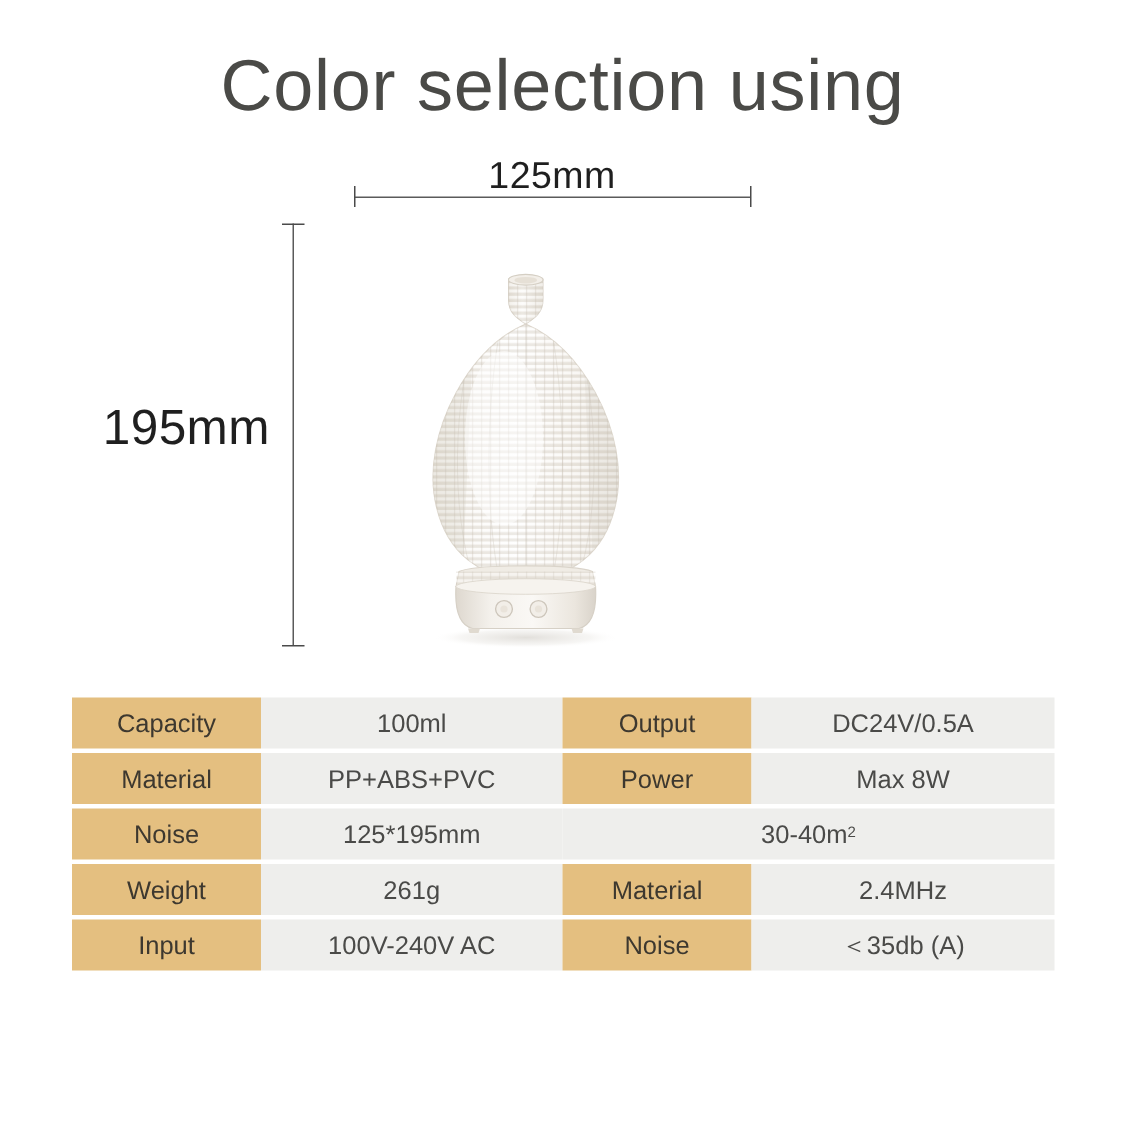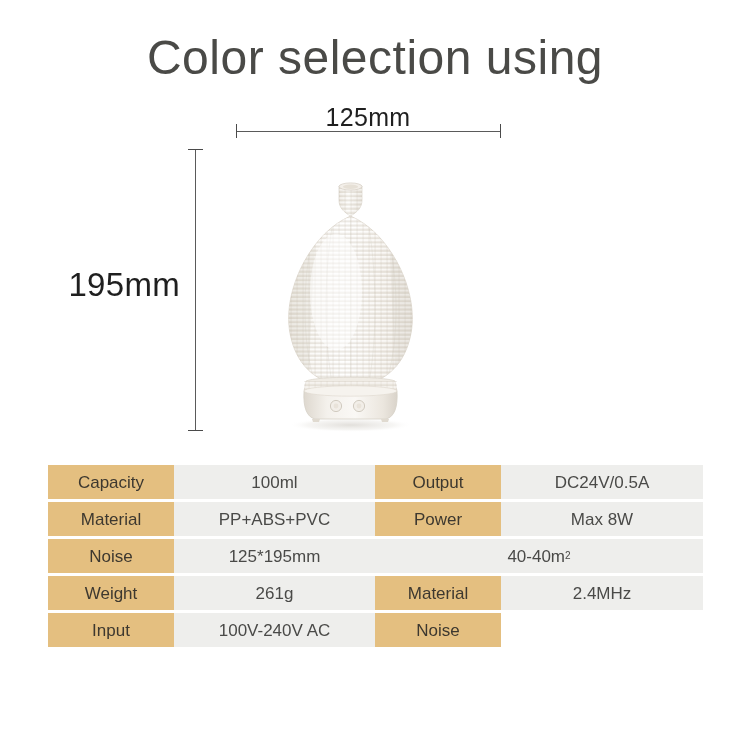--- a/index.html
+++ b/index.html
@@ -285,35 +285,36 @@
       <div class="cell gap"></div>
       <div class="cell label">Power</div>
       <div class="cell value">Max  8W</div>
     </div>
 
     <div class="spec-row">
       <div class="cell label">Noise</div>
       <div class="cell value left-val">125*195mm</div>
       <div class="cell gap"></div>
       <div class="cell value">
-          <span>40-40m</span>
+          <span>30-40m</span>
           <span class="sup">2</span>
         </div>
     </div>
 
     <div class="spec-row">
       <div class="cell label">Weight</div>
       <div class="cell value left-val">261g</div>
       <div class="cell gap"></div>
       <div class="cell label">Material</div>
       <div class="cell value">2.4MHz</div>
     </div>
 
     <div class="spec-row">
       <div class="cell label">Input</div>
       <div class="cell value left-val">100V-240V  AC</div>
       <div class="cell gap"></div>
       <div class="cell label">Noise</div>
+      <div class="cell value">＜35db (A)</div>
     </div>
 
   </div>
 
 </div>
 
 </body></html>

